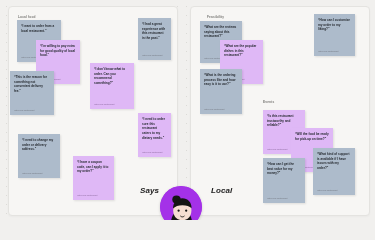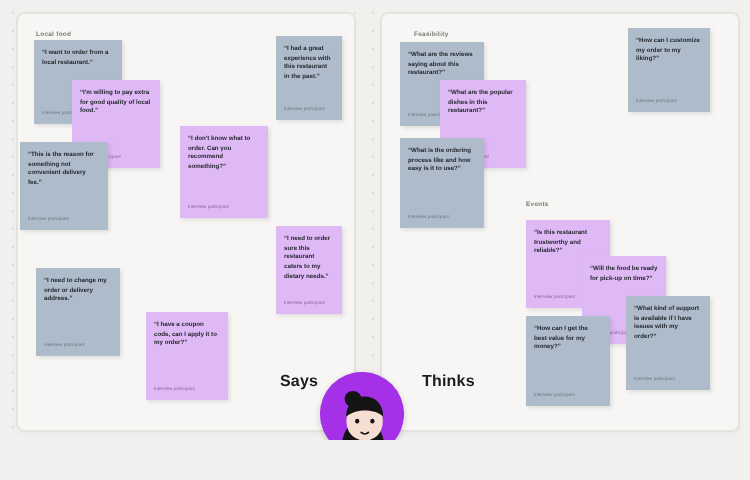--- a/index.html
+++ b/index.html
@@ -62,20 +62,21 @@
     font-weight:400;
   }
   .note.purple .meta{color:#6a4c7c;}
 
   .panel-title{
     position:absolute;
     font-size:8px;
     font-weight:700;
     color:#1c1c1c;
     letter-spacing:.1px;
+    font-style:italic;
   }
   #title-says{left:140px;top:186px;}
   #title-thinks{left:211px;top:186px;}
 
   #avatar{
     position:absolute;
     left:160px;top:186px;
     width:42px;height:42px;
     border-radius:50%;
     background:#a431e8;
@@ -156,21 +157,21 @@
         <div class="body">“How can I get the best value for my money?”</div>
         <div class="meta">Interview participant</div>
       </div>
       <div class="note blue" style="left: 313px; top: 148px; width: 42px; height: 47px;">
         <div class="body">“What kind of support is available if I have issues with my order?”</div>
         <div class="meta">Interview participant</div>
       </div>
     </div>
 
   <div class="panel-title" id="title-says">Says</div>
-  <div class="panel-title" id="title-thinks">Thinks</div>
+  <div class="panel-title" id="title-thinks">Local</div>
 
   <div id="avatar">
     <svg viewBox="0 0 42 42" xmlns="http://www.w3.org/2000/svg">
       <circle cx="21" cy="21" r="21" fill="#a431e8"></circle>
       <g>
         <ellipse cx="16.5" cy="13.5" rx="4.2" ry="4.0" fill="#141414"></ellipse>
         <path d="M10.5 42 C10.5 30 14 24.5 21.5 24.5 C29 24.5 32.5 30 32.5 42 Z" fill="#141414"></path>
         <path d="M13.2 24.5 C13.2 17.5 17.2 13.6 22.4 13.6 C27.6 13.6 31.4 17.5 31.4 24.5 C31.4 30.5 27.6 34.2 22.4 34.2 C17.2 34.2 13.2 30.5 13.2 24.5 Z" fill="#f6ded2"></path>
         <path d="M13.0 22.5 C13.0 16.0 17.2 12.2 22.4 12.2 C27.6 12.2 31.6 16.0 31.6 22.2 C29.5 20.3 26.6 19.2 22.4 19.2 C18.4 19.2 15.2 20.4 13.0 22.5 Z" fill="#141414"></path>
         <ellipse cx="18.6" cy="24.6" rx="1.05" ry="1.2" fill="#141414"></ellipse>

